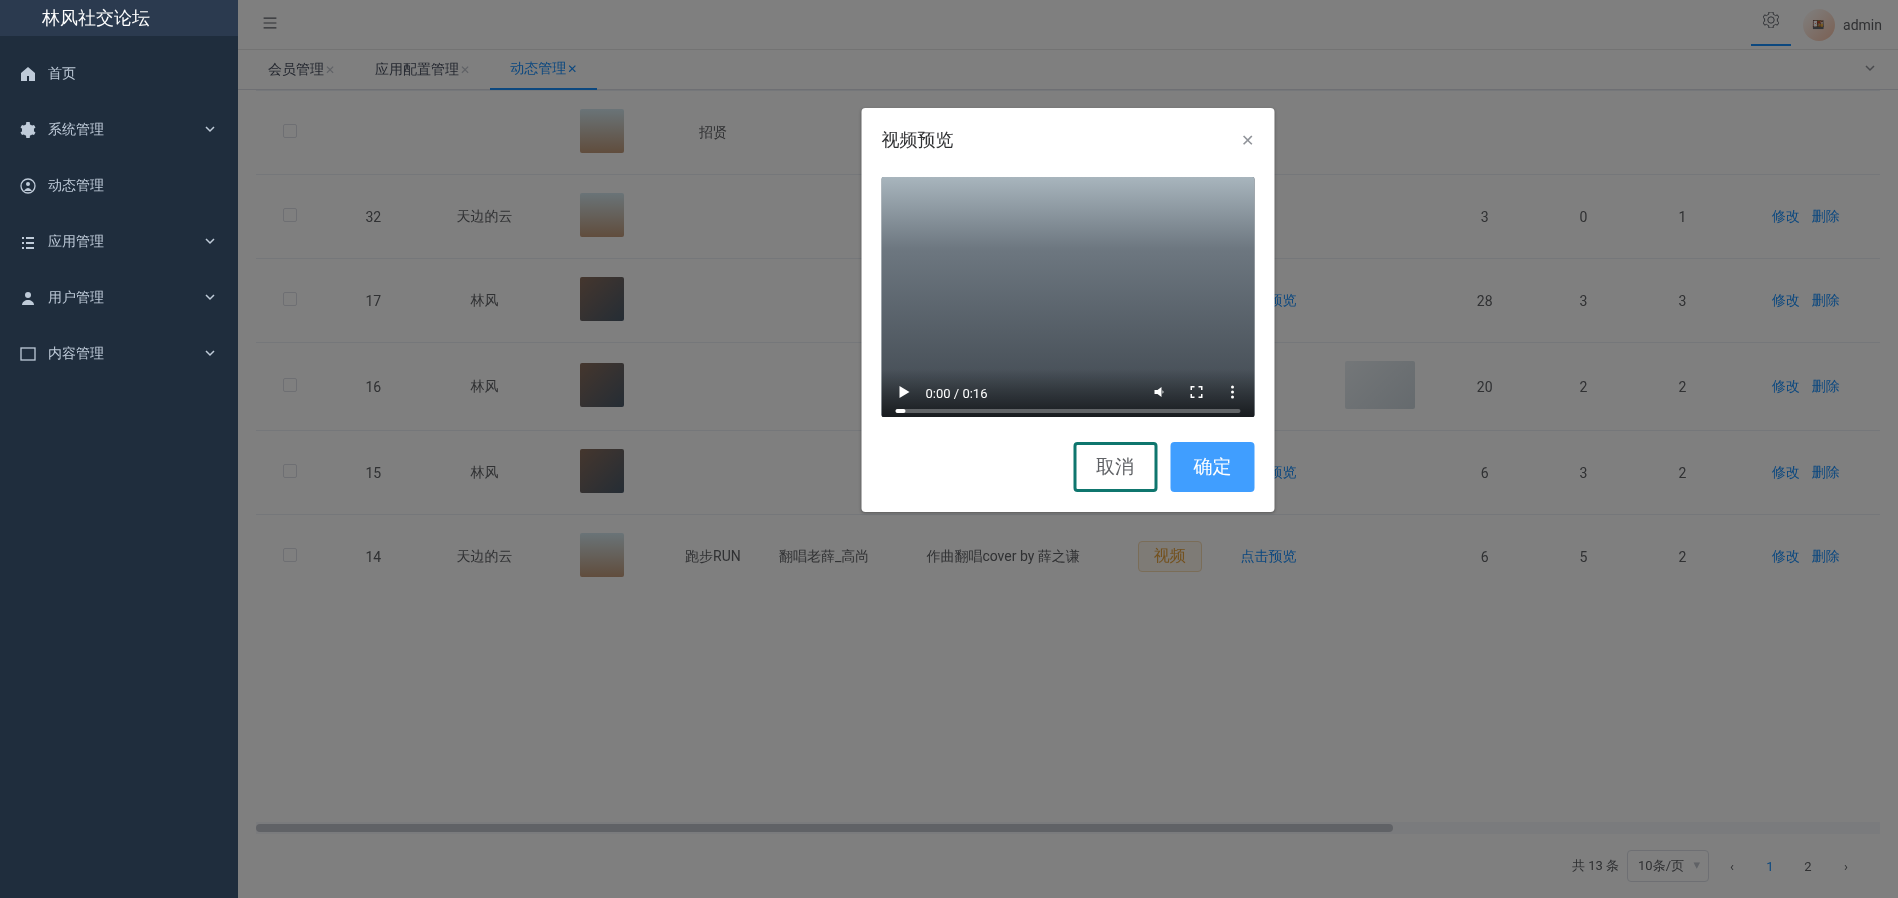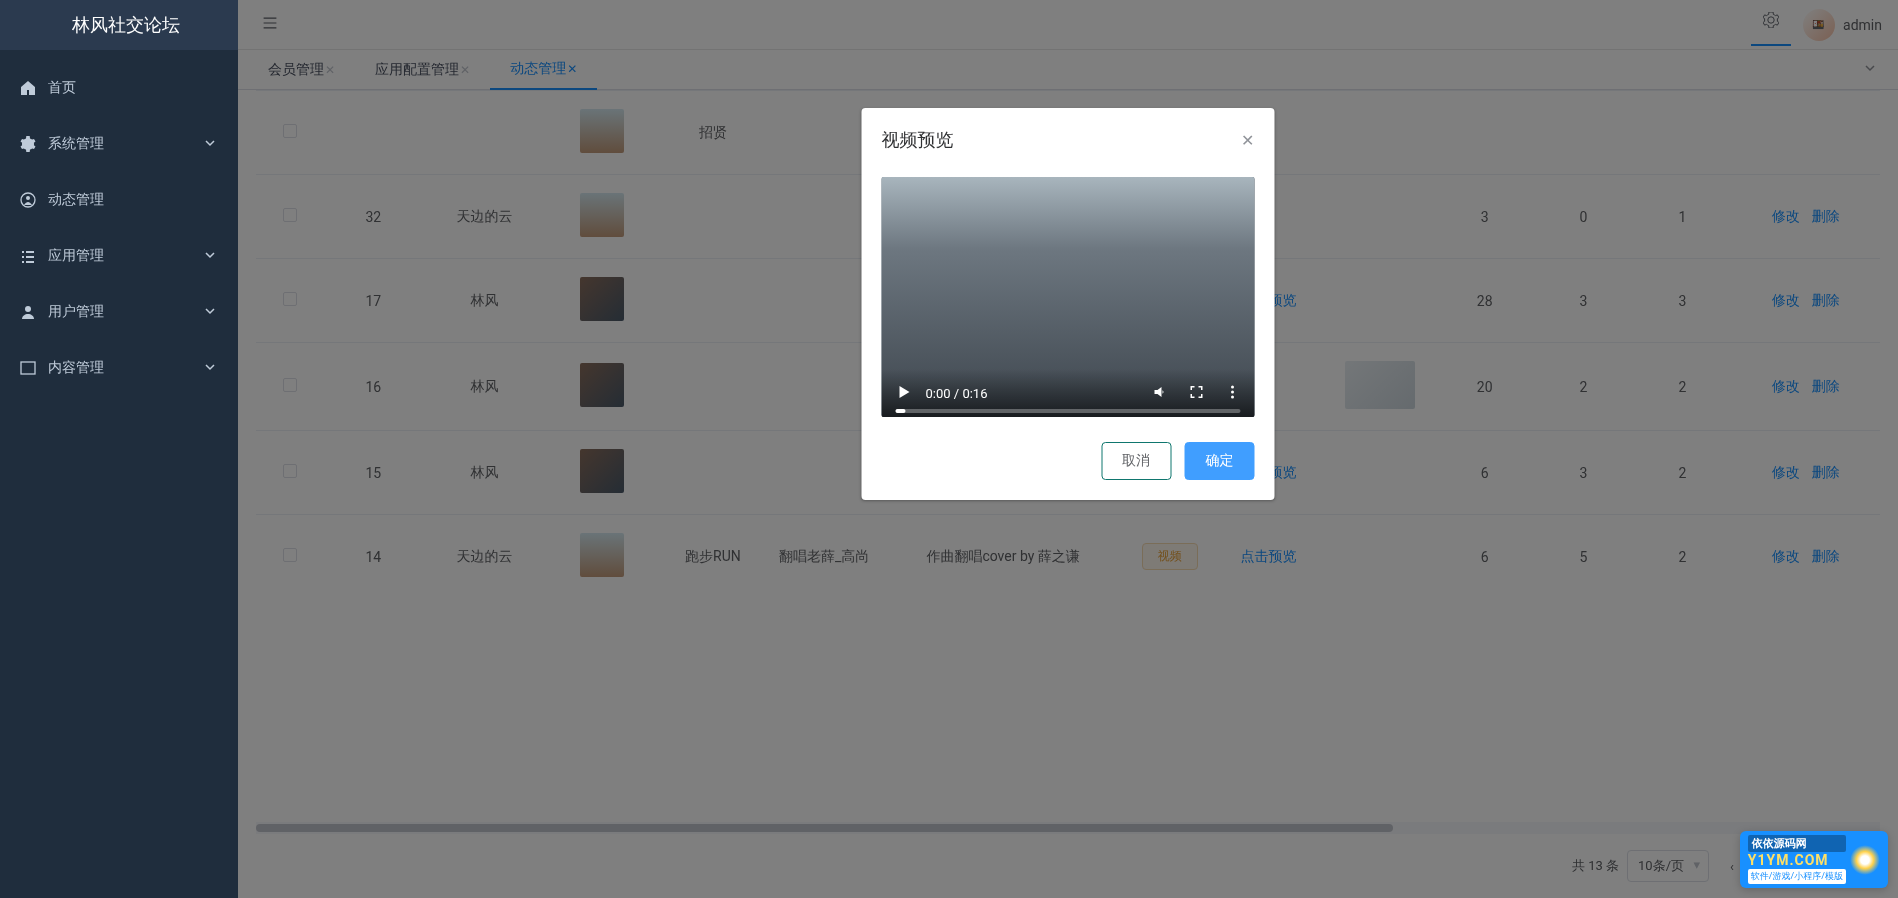--- a/index.html
+++ b/index.html
@@ -2,21 +2,21 @@
 <html><head>
   <meta charset="utf-8">
   <style>
     * { margin: 0; padding: 0; box-sizing: border-box; }
     body { font-family: -apple-system, BlinkMacSystemFont, "Segoe UI", Roboto, "PingFang SC", "Microsoft YaHei", sans-serif; font-size: 14px; color: #606266; background: #f5f7fa; overflow: hidden; }
     
     .app { display: flex; height: 898px; width: 1898px; }
     
     
     .sidebar { width: 238px; background: #1f2d3d; color: #bfcbd9; flex-shrink: 0; }
-    .logo { height: 50px; background: #2b3a4f; display: flex; align-items: center; padding-left: 72px; color: #fff; font-size: 18px; font-weight: 500; }
+    .logo { height: 36px; background: #2b3a4f; display: flex; align-items: center; padding-left: 42px; color: #fff; font-size: 18px; font-weight: 500; }
     .sidebar-menu { padding-top: 10px; }
     .sidebar-item { height: 56px; display: flex; align-items: center; padding: 0 20px; cursor: pointer; color: #bfcbd9; }
     .sidebar-icon { width: 16px; height: 16px; margin-right: 12px; display: inline-flex; align-items: center; justify-content: center; fill: currentColor; }
     .sidebar-item .chevron { margin-left: auto; }
     
     
     .main { flex: 1; display: flex; flex-direction: column; position: relative; }
     
     
     .header { height: 50px; background: #fff; display: flex; align-items: center; padding: 0 16px; border-bottom: 1px solid #e6e6e6; }
@@ -41,21 +41,21 @@
     
     
     table { width: 100%; border-collapse: collapse; background: #fff; }
     tbody tr { border-top: 1px solid #ebeef5; }
     td { padding: 18px 10px; text-align: center; color: #606266; vertical-align: middle; }
     .td-checkbox { width: 55px; }
     .checkbox { width: 14px; height: 14px; border: 1px solid #dcdfe6; border-radius: 2px; display: inline-block; cursor: pointer; }
     .thumbnail { width: 44px; height: 44px; background: linear-gradient(135deg, #8a6d5c 0%, #4a5a6a 100%); display: inline-block; border-radius: 2px; }
     .thumbnail.scenic { background: linear-gradient(180deg, #d4e8f0 0%, #c19a7a 100%); }
     .thumbnail.device { background: linear-gradient(135deg, #e8eef2 0%, #cbd5dc 100%); width: 70px; height: 48px; }
-    .tag-video { display: inline-block; padding: 4px 15px; background: #fdf6ec; color: #e6a23c; border-radius: 4px; border: 1px solid #f5dab1; font-size: 12px; }
+    .tag-video { display: inline-block; padding: 4px 15px; background: #fdf6ec; color: #e6a23c; border-radius: 4px; border: 1px solid #f5dab1; font-size: 16px; }
     .link-btn { color: #1890ff; cursor: pointer; font-size: 14px; }
     .action-link { color: #1890ff; cursor: pointer; margin: 0 6px; font-size: 14px; }
     
     
     .h-scrollbar { height: 12px; background: #f5f7fa; position: relative; margin: 2px 18px 0; }
     .h-scrollbar-thumb { position: absolute; left: 0; top: 2px; height: 8px; width: 70%; background: #c0c4cc; border-radius: 4px; }
     
     
     .pagination { display: flex; align-items: center; justify-content: flex-end; padding: 16px 37px; gap: 8px; color: #606266; font-size: 13px; }
     .page-size-select { border: 1px solid #dcdfe6; border-radius: 4px; padding: 6px 24px 6px 10px; cursor: pointer; position: relative; }
@@ -73,21 +73,21 @@
     .modal-close { color: #909399; cursor: pointer; font-size: 16px; }
     .modal-body { padding: 15px 20px; }
     .video-player { width: 100%; height: 240px; background: linear-gradient(135deg, #6b7a85 0%, #2d3842 100%); position: relative; border-radius: 2px; overflow: hidden; }
     .video-scene { position: absolute; inset: 0; background: linear-gradient(180deg, #a8b5bd 0%, #6d7780 30%, #3d454d 100%); }
     .video-controls { position: absolute; bottom: 0; left: 0; right: 0; height: 48px; background: linear-gradient(180deg, transparent 0%, rgba(0,0,0,0.6) 100%); display: flex; align-items: center; padding: 0 14px; gap: 14px; color: #fff; }
     .video-controls-right { margin-left: auto; display: flex; gap: 20px; align-items: center; }
     .video-progress { position: absolute; bottom: 4px; left: 14px; right: 14px; height: 4px; background: rgba(255,255,255,0.3); border-radius: 2px; }
     .video-progress-filled { width: 3%; height: 100%; background: #fff; border-radius: 2px; }
     .video-time { font-size: 13px; text-align: center; }
     .modal-footer { padding: 10px 20px 20px; text-align: right; }
-    .btn { padding: 9px 20px; border-radius: 4px; cursor: pointer; font-size: 14px; border: 1px solid #0f766e; background: #fff; color: #606266; margin-left: 10px; }
+    .btn { padding: 9px 20px; border-radius: 4px; cursor: pointer; font-size: 19px; border: 3px solid #0f766e; background: #fff; color: #606266; margin-left: 10px; }
     .btn.primary { background: #409eff; border-color: #409eff; color: #fff; }
     
     
     .watermark { position: absolute; bottom: 10px; right: 10px; z-index: 2000; }
     .wm-box { background: #1890ff; padding: 4px 8px; border-radius: 6px; display: flex; align-items: center; gap: 4px; box-shadow: 0 2px 8px rgba(0,0,0,0.2); }
     .wm-circle { width: 30px; height: 30px; border-radius: 50%; background: radial-gradient(circle, #fff 20%, #ffd24d 40%, #1890ff 70%); }
     .wm-text { display: flex; flex-direction: column; }
     .wm-main { font-size: 11px; font-weight: bold; color: #fff; background: rgba(0,0,0,0.3); padding: 1px 4px; border-radius: 2px; }
     .wm-domain { color: #ffe066; font-weight: bold; font-size: 14px; letter-spacing: 1px; }
     .wm-tag { background: #fff; color: #1890ff; font-size: 9px; padding: 1px 3px; border-radius: 2px; margin-top: 1px; }
@@ -350,24 +350,14 @@
               <div class="video-progress-filled"></div>
             </div>
         </div>
       </div>
       <div class="modal-footer">
         <button class="btn">取消</button>
         <button class="btn primary">确定</button>
       </div>
     </div>
 
-    <div class="watermark">
-      <div class="wm-box">
-        <div class="wm-text">
-          <span class="wm-main">依依源码网</span>
-          <span class="wm-domain">Y1YM.COM</span>
-          <span class="wm-tag">软件/游戏/小程序/模版</span>
-        </div>
-        <span class="wm-circle"></span>
-      </div>
-    </div>
   </div>
 </div>
 
 </body></html>

